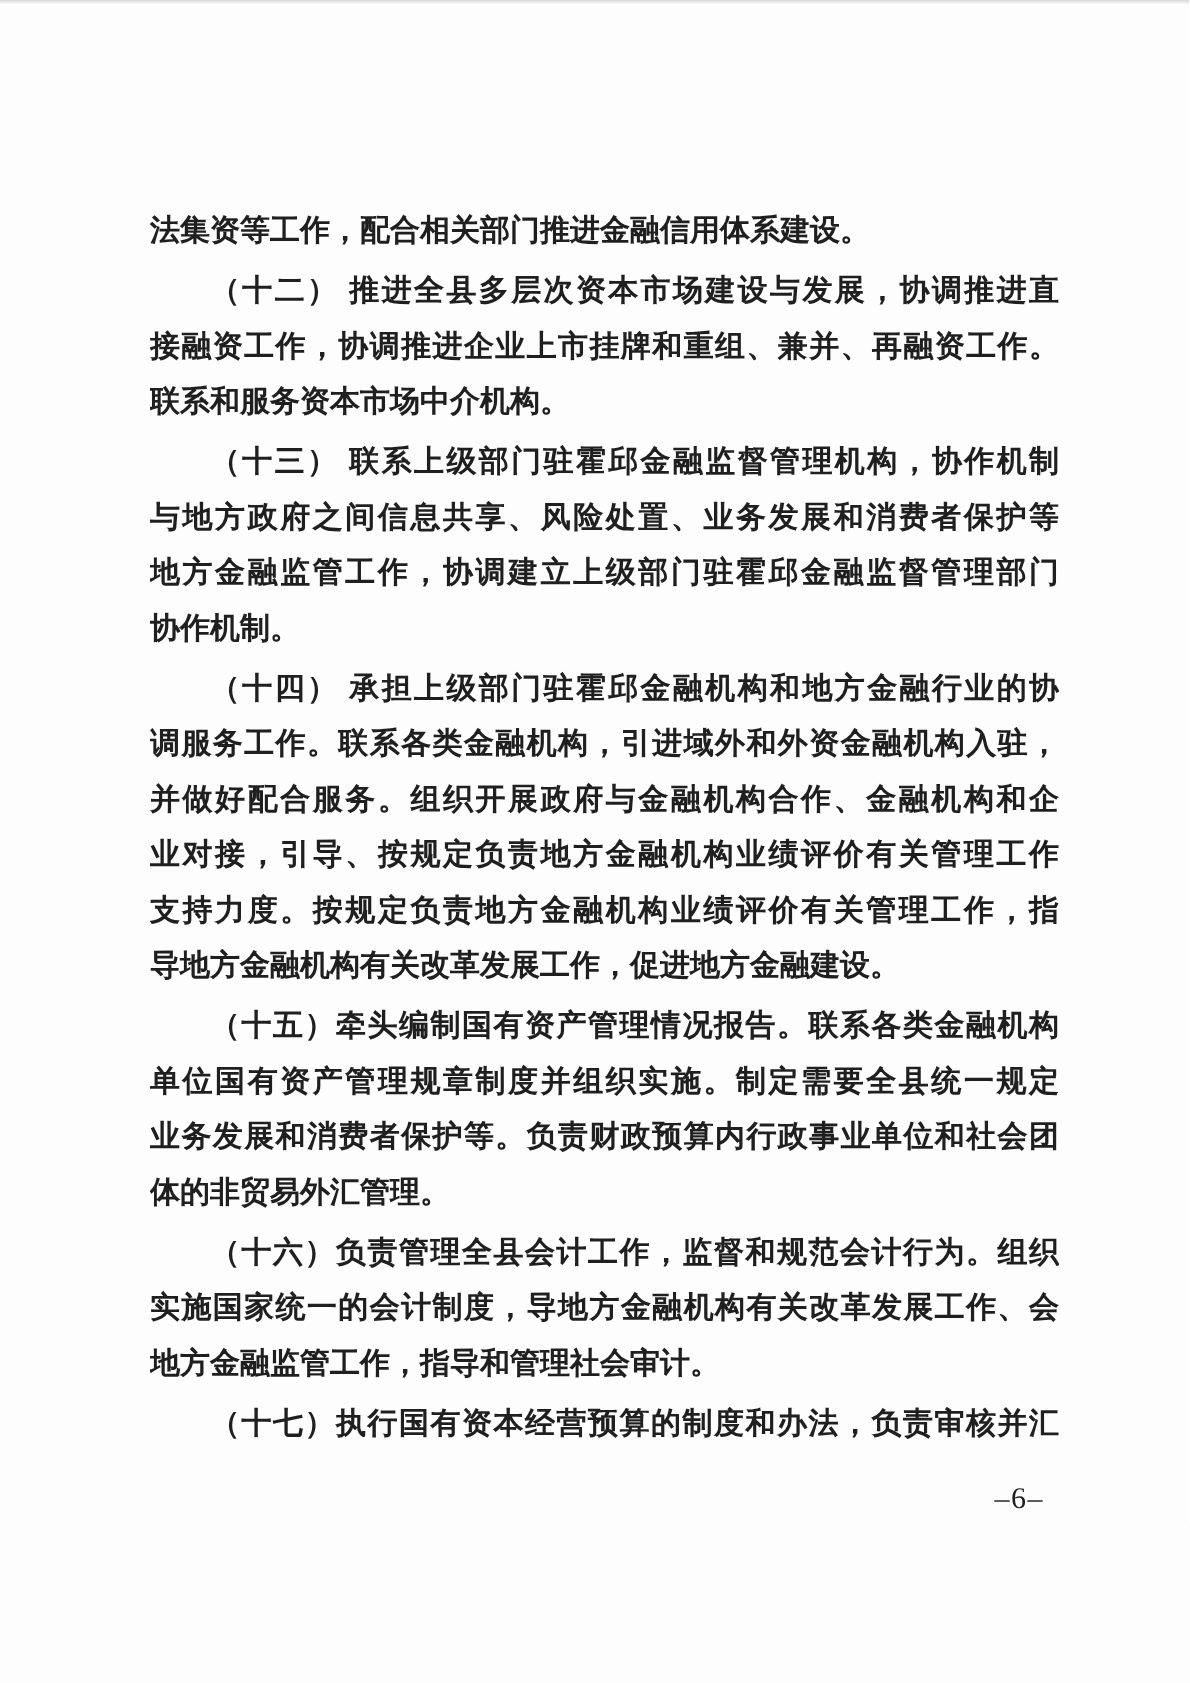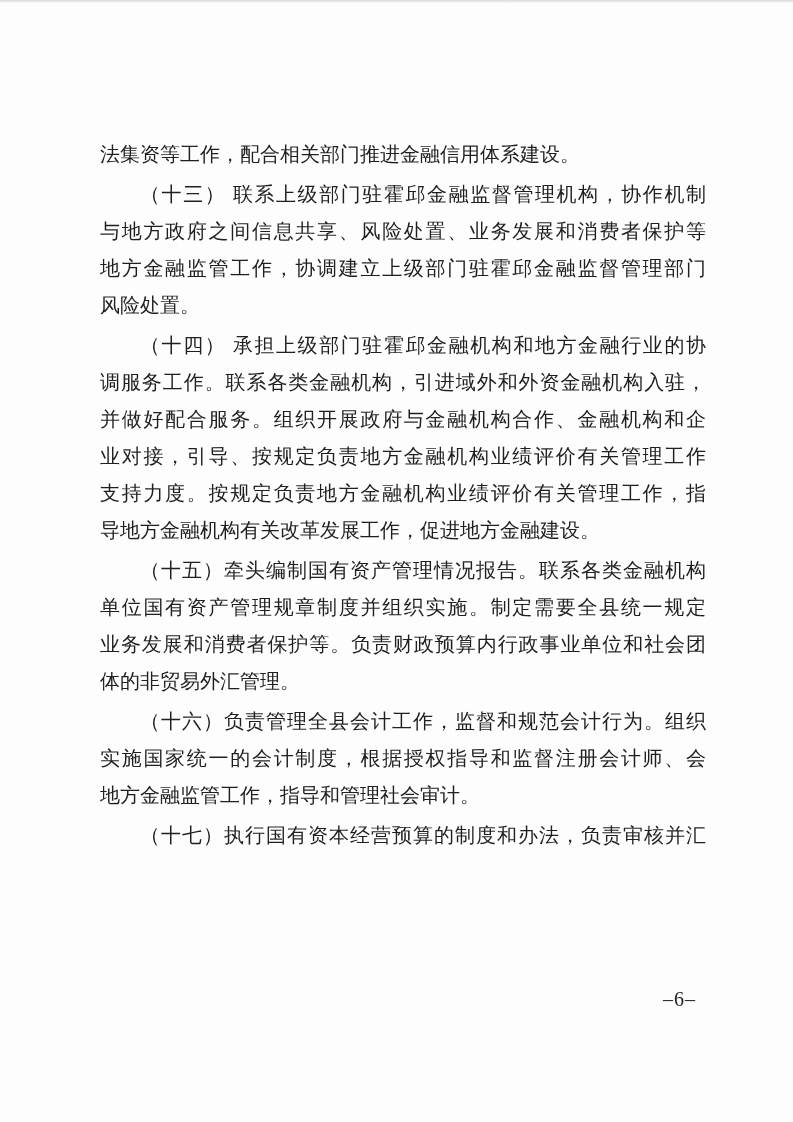--- a/index.html
+++ b/index.html
@@ -28,21 +28,21 @@
     background: linear-gradient(to bottom, rgba(170,170,170,0.45), rgba(255,255,255,0));
   }
   .content {
     position: absolute;
     left: 100px;
     top: 136px;
     width: 606px;
     color: #1f1f1f;
     font-size: 20px;
     line-height: 37px;
-    font-weight: 400;
+    font-weight: 700;
   }
   .para {
     margin: 0 0 3px 0;
   }
   .line {
     text-align: justify;
     text-align-last: justify;
     overflow: hidden;
     height: 37px;
   }
@@ -66,42 +66,47 @@
 </head>
 <body>
 
 <div class="page">
   <div class="scan-edge"></div>
   <div class="content" id="doc-body">
       <div class="para">
         <div class="line end">法集资等工作，配合相关部门推进金融信用体系建设。</div>
       </div>
       <div class="para">
+        <div class="line indent">（十二） 推进全县多层次资本市场建设与发展，协调推进直</div>
+        <div class="line">接融资工作，协调推进企业上市挂牌和重组、兼并、再融资工作。</div>
+        <div class="line end">联系和服务资本市场中介机构。</div>
+      </div>
+      <div class="para">
         <div class="line indent">（十三） 联系上级部门驻霍邱金融监督管理机构，协作机制</div>
         <div class="line">与地方政府之间信息共享、风险处置、业务发展和消费者保护等</div>
         <div class="line">地方金融监管工作，协调建立上级部门驻霍邱金融监督管理部门</div>
-        <div class="line end">风险处置。</div>
+        <div class="line end">协作机制。</div>
       </div>
       <div class="para">
         <div class="line indent">（十四） 承担上级部门驻霍邱金融机构和地方金融行业的协</div>
         <div class="line">调服务工作。联系各类金融机构，引进域外和外资金融机构入驻，</div>
         <div class="line">并做好配合服务。组织开展政府与金融机构合作、金融机构和企</div>
         <div class="line">业对接，引导、按规定负责地方金融机构业绩评价有关管理工作</div>
         <div class="line">支持力度。按规定负责地方金融机构业绩评价有关管理工作，指</div>
         <div class="line end">导地方金融机构有关改革发展工作，促进地方金融建设。</div>
       </div>
       <div class="para">
         <div class="line indent">（十五）牵头编制国有资产管理情况报告。联系各类金融机构</div>
         <div class="line">单位国有资产管理规章制度并组织实施。制定需要全县统一规定</div>
         <div class="line">业务发展和消费者保护等。负责财政预算内行政事业单位和社会团</div>
         <div class="line end">体的非贸易外汇管理。</div>
       </div>
       <div class="para">
         <div class="line indent">（十六）负责管理全县会计工作，监督和规范会计行为。组织</div>
-        <div class="line">实施国家统一的会计制度，根据授权指导和监督注册会计师、会</div>
+        <div class="line">实施国家统一的会计制度，导地方金融机构有关改革发展工作、会</div>
         <div class="line end">地方金融监管工作，指导和管理社会审计。</div>
       </div>
       <div class="para">
         <div class="line indent">（十七）执行国有资本经营预算的制度和办法，负责审核并汇</div>
       </div>
     </div>
   <div class="page-number">–6–</div>
 </div>
 
 </body></html>

